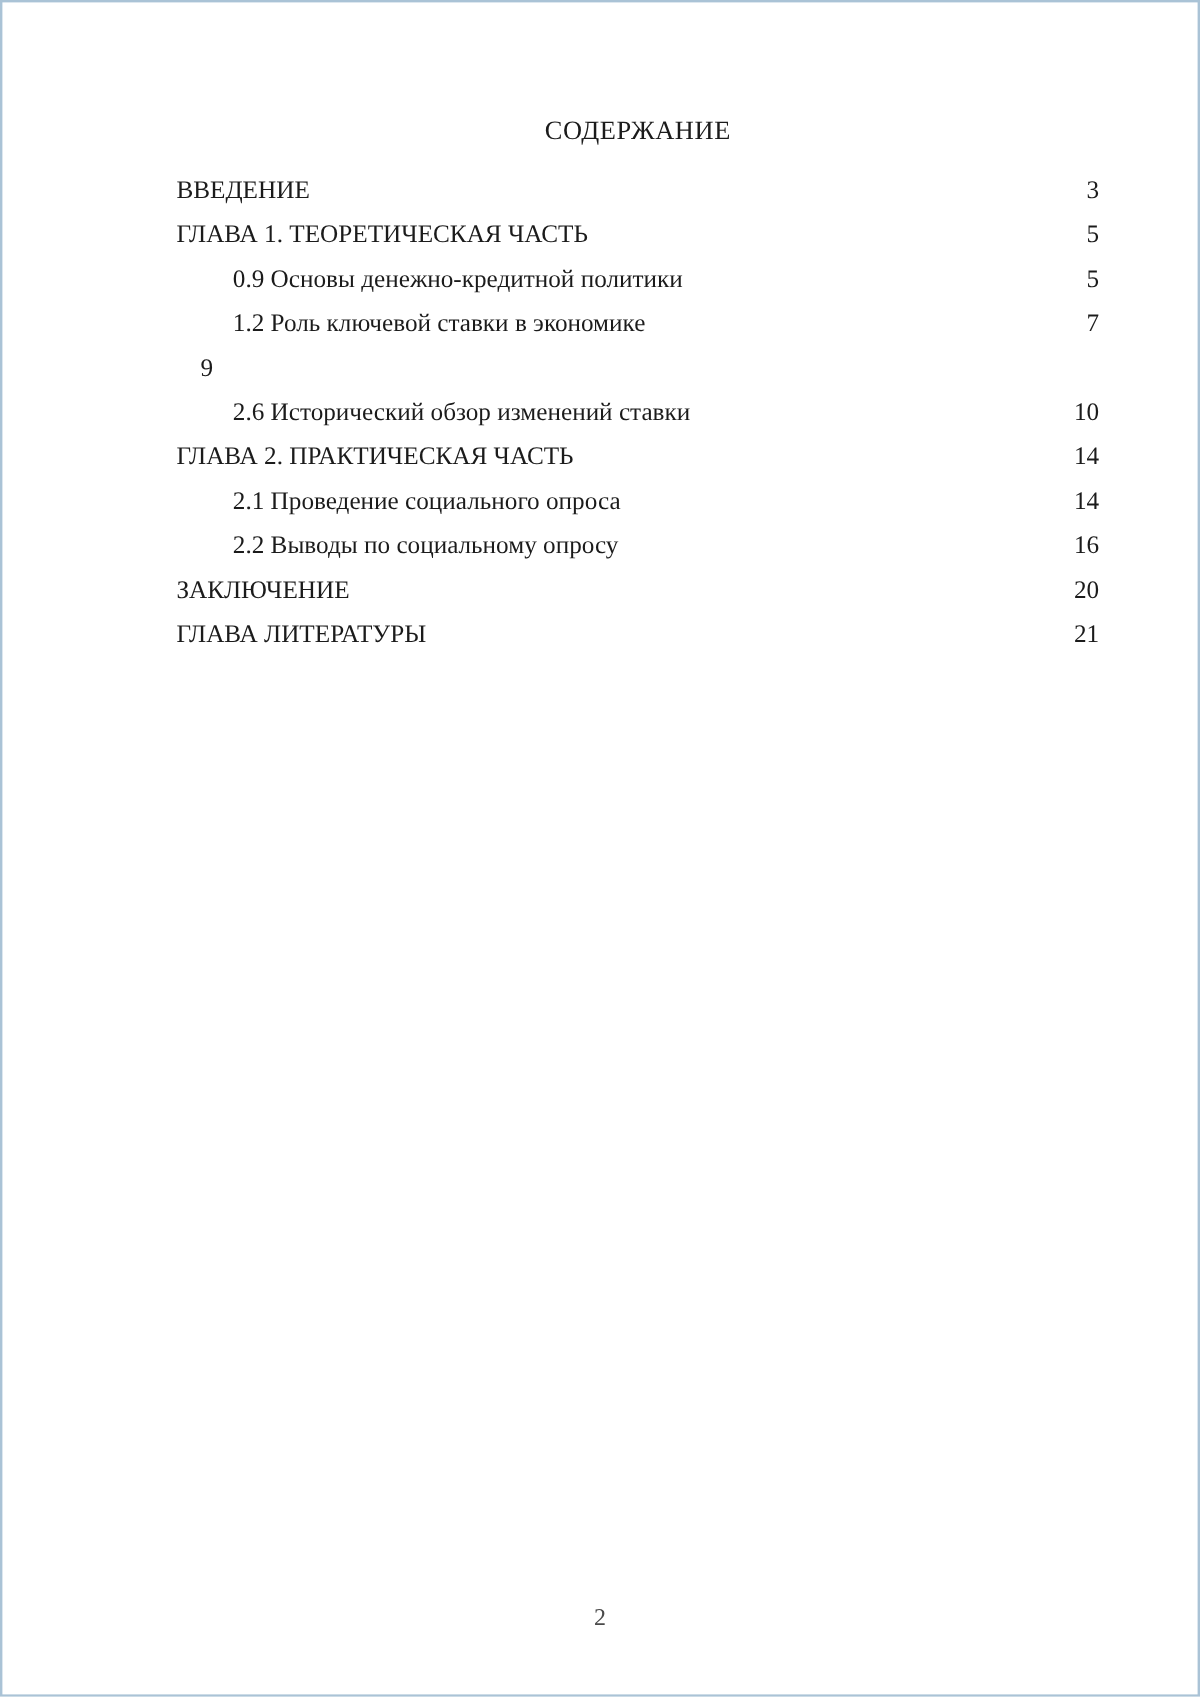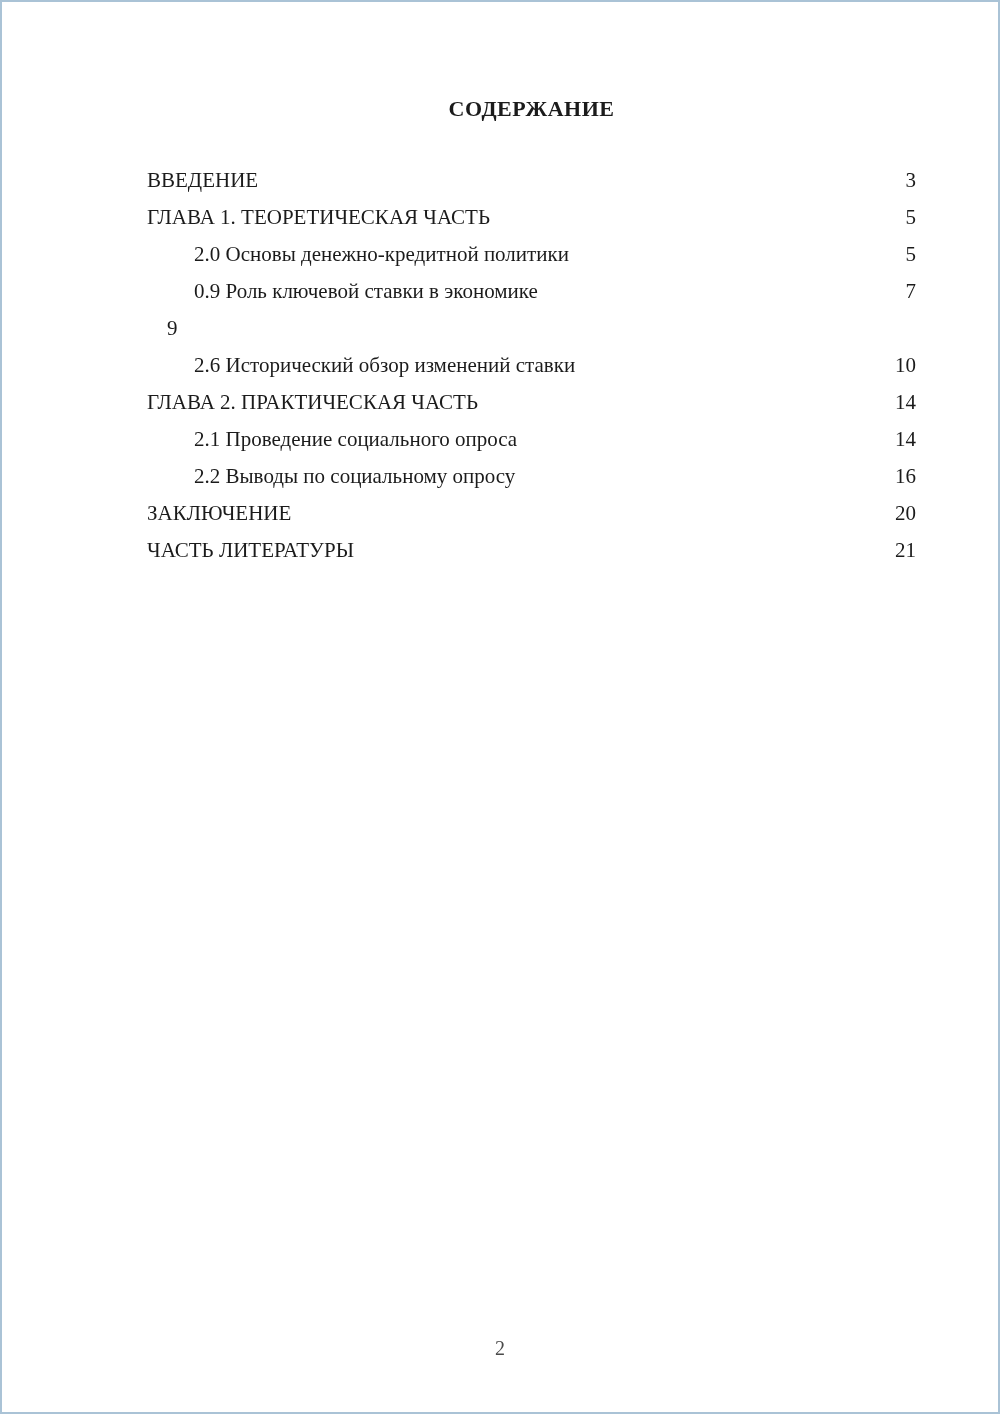--- a/index.html
+++ b/index.html
@@ -20,25 +20,25 @@
 
   .content {
     position: absolute;
     top: 94px;
     left: 145px;
     right: 82px;
   }
 
   .doc-title {
     text-align: center;
-    font-weight: bold;
+    font-weight: normal;
     font-size: 22px;
     color: #1b1b1b;
     letter-spacing: 0.5px;
-    margin-bottom: 46px;
+    margin-bottom: 24px;
   }
 
   .toc {
     width: 100%;
   }
 
   .toc-row {
     display: flex;
     justify-content: space-between;
     align-items: baseline;
@@ -88,26 +88,26 @@
           <span class="toc-label">ВВЕДЕНИЕ</span>
           <span class="toc-page">3</span>
         </div>
 
         <div class="toc-row">
           <span class="toc-label">ГЛАВА 1. ТЕОРЕТИЧЕСКАЯ ЧАСТЬ</span>
           <span class="toc-page">5</span>
         </div>
 
         <div class="toc-row indent">
-          <span class="toc-label">2.0 Основы денежно-кредитной политики</span>
+          <span class="toc-label">0.9 Основы денежно-кредитной политики</span>
           <span class="toc-page">5</span>
         </div>
 
         <div class="toc-row indent">
-          <span class="toc-label">0.9 Роль ключевой ставки в экономике</span>
+          <span class="toc-label">1.2 Роль ключевой ставки в экономике</span>
           <span class="toc-page">7</span>
         </div>
 
         <div class="toc-row indent">
           <span class="toc-page">9</span>
         </div>
 
         <div class="toc-row indent">
           <span class="toc-label">2.6 Исторический обзор изменений ставки</span>
           <span class="toc-page">10</span>
@@ -127,21 +127,21 @@
           <span class="toc-label">2.2 Выводы по социальному опросу</span>
           <span class="toc-page">16</span>
         </div>
 
         <div class="toc-row">
           <span class="toc-label">ЗАКЛЮЧЕНИЕ</span>
           <span class="toc-page">20</span>
         </div>
 
         <div class="toc-row">
-          <span class="toc-label">ЧАСТЬ ЛИТЕРАТУРЫ</span>
+          <span class="toc-label">ГЛАВА ЛИТЕРАТУРЫ</span>
           <span class="toc-page">21</span>
         </div>
       </div>
 
   </div>
 
   <div class="footer-page-number">2</div>
 </div>
 
 </body></html>

